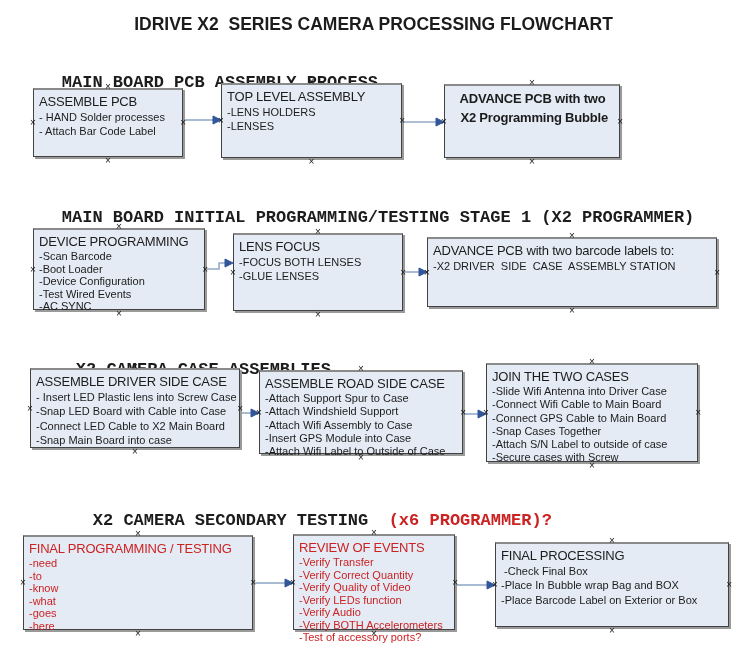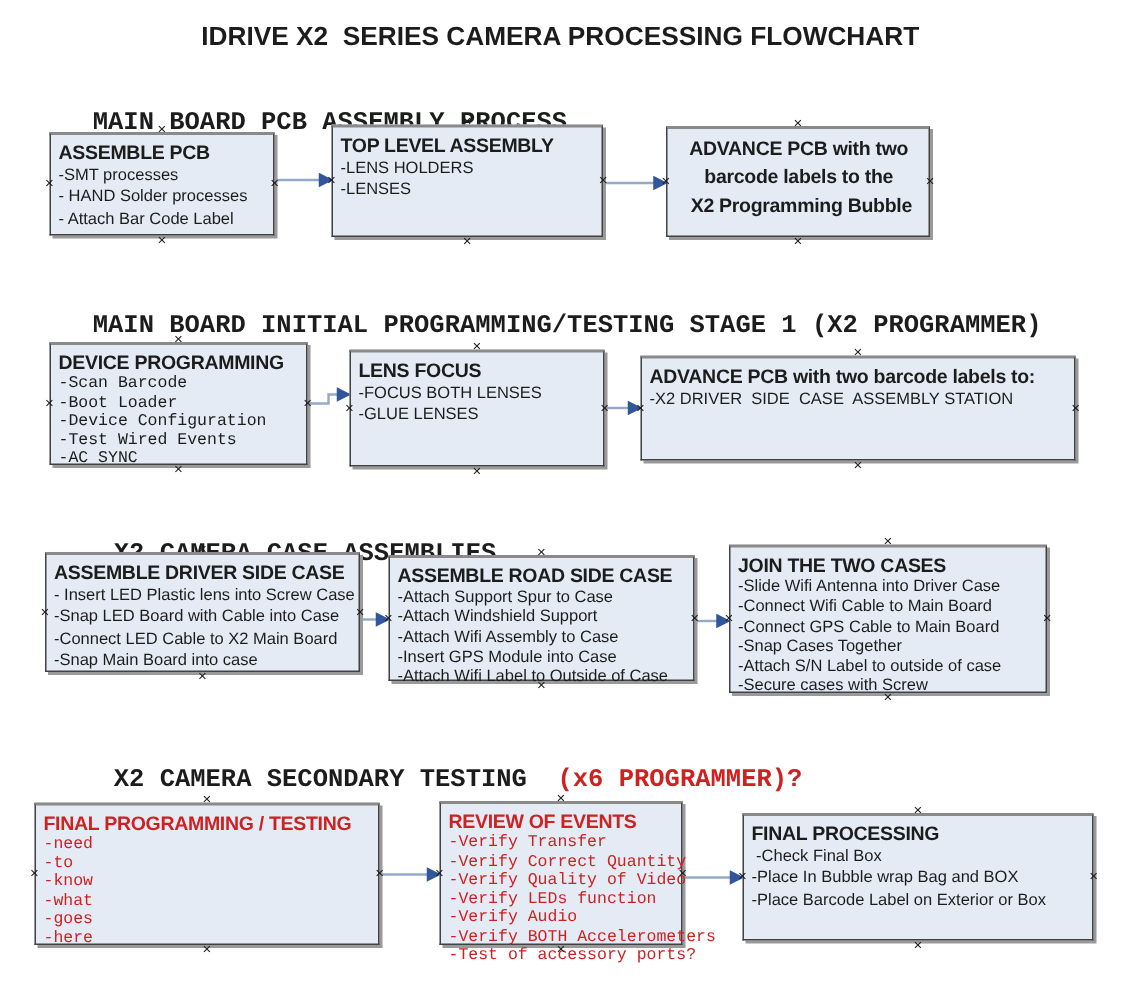--- a/index.html
+++ b/index.html
@@ -14,26 +14,26 @@
   .page-title{position:absolute;left:0;right:0;top:14px;text-align:center;
     font-size:17.5px;font-weight:bold;white-space:pre;color:var(--ink);}
   .heading{position:absolute;font-size:17px;font-weight:bold;white-space:pre;color:var(--ink);font-family:Liberation Mono, monospace;}
   .heading .red-part{color:var(--red-text);}
   .arrows{position:absolute;left:0;top:0;pointer-events:none;}
   .al{stroke:var(--arrow-line);stroke-width:1.6;fill:none;}
   .ah{fill:var(--arrow-head);stroke:var(--arrow-head);stroke-width:1;}
   .box{position:absolute;background:var(--box-fill);
     border:1px solid var(--box-border);border-top:2px solid var(--box-border-top);
     box-shadow:2px 2px 0 var(--box-shadow);padding:3px 4px 0 5px;overflow:visible;}
-  .box-title{font-size:13px;font-weight:bold;line-height:17px;letter-spacing:-0.2px;
+  .box-title{font-size:13px;font-weight:normal;line-height:17px;letter-spacing:-0.2px;
     white-space:pre;color:var(--ink);}
   .bi{font-size:11px;line-height:14.3px;white-space:pre;color:var(--ink);}
   .bt{font-size:13px;font-weight:bold;line-height:19px;letter-spacing:-0.2px;
     white-space:pre;color:var(--ink);text-align:center;}
-  .tight .bi{line-height:12.5px;font-family:Liberation Mono, monospace;}
+  .tight .bi{line-height:12.5px;}
   .mid .bi{line-height:13.3px;}
   .red .box-title,.red .bi{color:var(--red-text);}
   .hd{position:absolute;font-size:10px;line-height:6px;color:#1a1a1a;z-index:3;}
   .h-t{top:-6px;left:50%;transform:translateX(-50%);}
   .h-b{bottom:-8px;left:50%;transform:translateX(-50%);}
   .h-l{left:-4px;top:50%;transform:translateY(-50%);}
   .h-r{right:-4px;top:50%;transform:translateY(-50%);}
 </style>
 </head>
 <body>
@@ -79,28 +79,27 @@
 
   <div class="heading" style="left:21px;top:54px">
     <span>MAIN BOARD PCB ASSEMBLY PROCESS</span><span class="red-part"></span>
   </div>
   <div class="heading" style="left:21px;top:189px">
     <span>MAIN BOARD INITIAL PROGRAMMING/TESTING STAGE 1 (X2 PROGRAMMER)</span><span class="red-part"></span>
   </div>
   <div class="heading" style="left:35px;top:341px">
     <span>X2 CAMERA CASE ASSEMBLIES</span><span class="red-part"></span>
   </div>
-  <div class="heading" style="left:35px;top:492px">
+  <div class="heading" style="left:52px;top:492px">
     <span>X2 CAMERA SECONDARY TESTING </span><span class="red-part"> (x6 PROGRAMMER)?</span>
   </div>
 
   <div class="box" style="left:33px;top:88px;width:150px;height:69px">
     <div class="box-title">ASSEMBLE PCB</div>
     <div class="box-body">
-        <div class="bi">-SMT processes</div>
         <div class="bi">- HAND Solder processes</div>
         <div class="bi">- Attach Bar Code Label</div>
       </div>
   <span class="hd h-t">×</span>
       <span class="hd h-b">×</span>
       <span class="hd h-l">×</span>
       <span class="hd h-r">×</span>
     </div>
 
   <div class="box" style="left:221px;top:83px;width:181px;height:75px">
@@ -111,21 +110,20 @@
       </div>
   <span class="hd h-t">×</span>
       <span class="hd h-b">×</span>
       <span class="hd h-l">×</span>
       <span class="hd h-r">×</span>
     </div>
 
   <div class="box" style="left:444px;top:84px;width:176px;height:74px">
     <div class="box-body">
         <div class="bt">ADVANCE PCB with two</div>
-        <div class="bt">barcode labels to the</div>
         <div class="bt"> X2 Programming Bubble</div>
       </div>
   <span class="hd h-t">×</span>
       <span class="hd h-b">×</span>
       <span class="hd h-l">×</span>
       <span class="hd h-r">×</span>
     </div>
 
   <div class="box tight" style="left:33px;top:228px;width:172px;height:82px">
     <div class="box-title">DEVICE PROGRAMMING</div>

